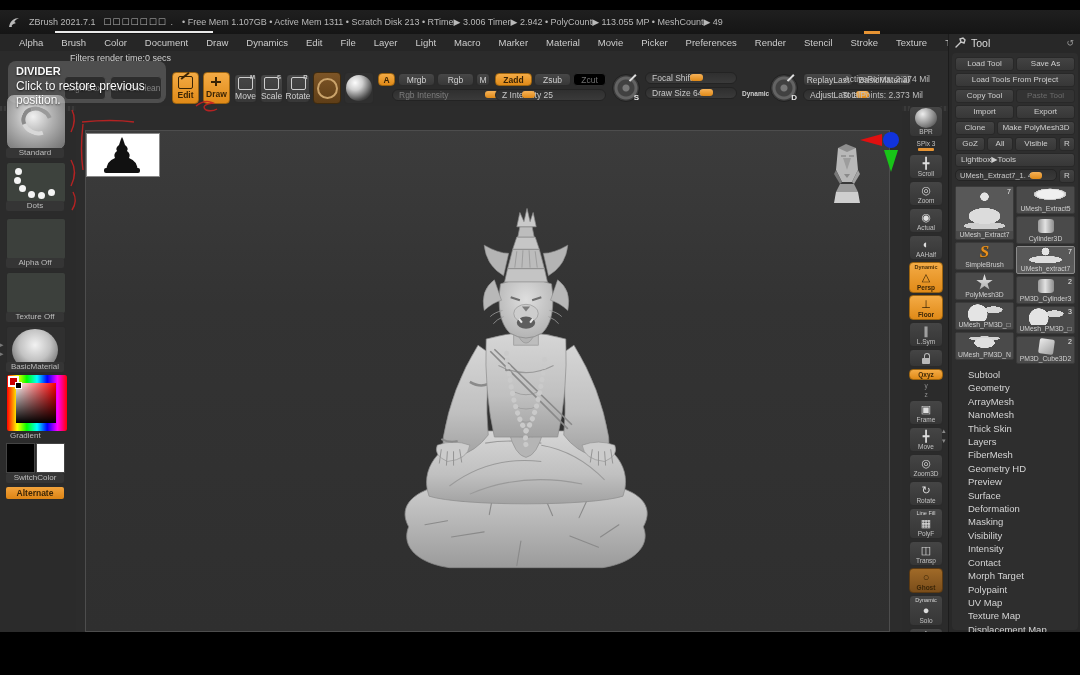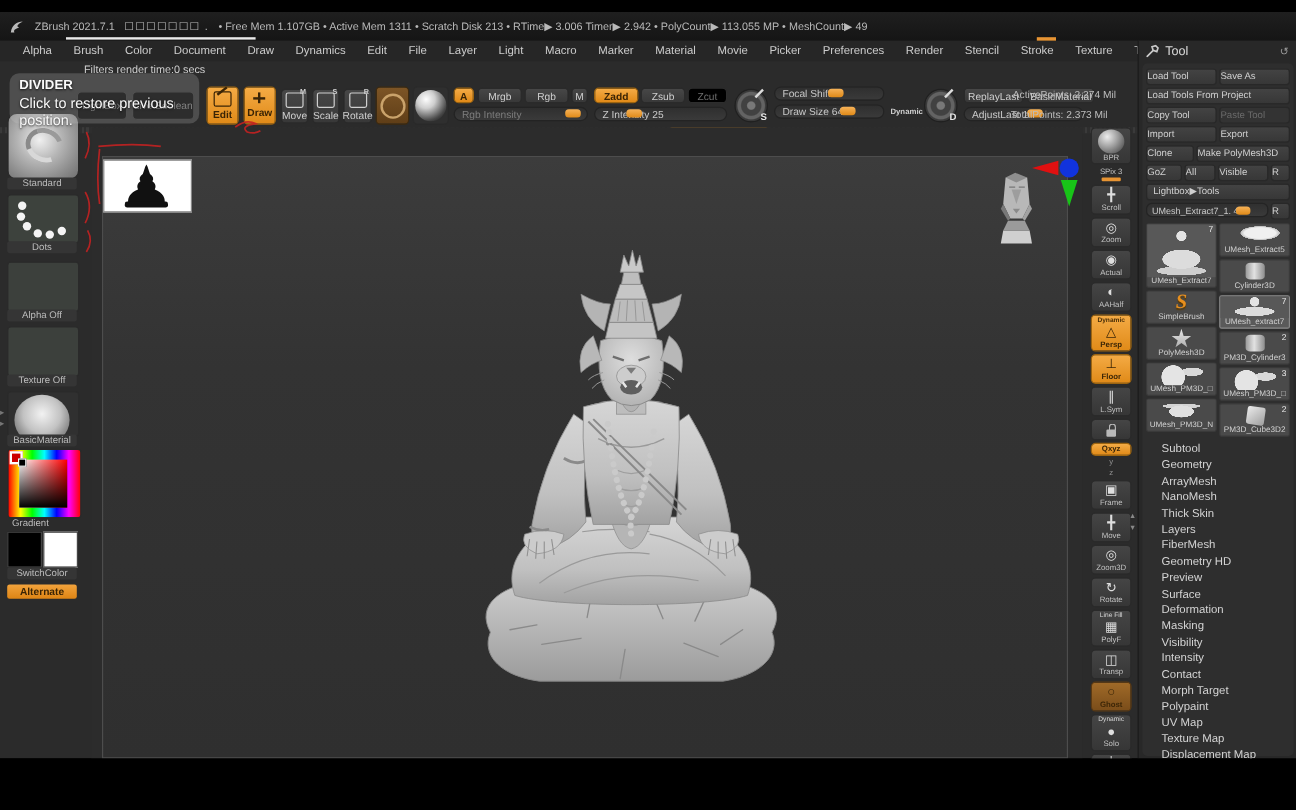--- a/index.html
+++ b/index.html
@@ -136,21 +136,21 @@
 
   
   .tool-panel{position:absolute;left:948px;top:24px;width:132px;height:598px;background:#282828;
               border-left:1px solid #1c1c1c;box-sizing:border-box;}
   .tp-header{height:17px;display:flex;align-items:center;color:#dcdcdc;font-size:10.5px;gap:5px;padding:0 6px;}
   .tp-restore{margin-left:auto;color:#9a9a9a;font-size:9px;}
   .tp-body{position:absolute;left:3px;top:19px;width:126px;bottom:2px;background:#2e2e2e;border-radius:4px;
            padding:4px 3px;box-sizing:border-box;}
   .tp-row{display:flex;gap:2px;margin-bottom:2px;}
   .tpb{flex:1;background:linear-gradient(#434343,#373737);border:1px solid #282828;border-radius:3px;
-       color:#cfcfcf;font-size:8px;line-height:11px;height:12px;overflow:hidden;white-space:nowrap;}
+       color:#cfcfcf;font-size:8px;text-align:center;line-height:11px;height:12px;overflow:hidden;white-space:nowrap;}
   .tpb.dimb{color:#6b6b6b;background:#333;}
   .tpb.sq{flex:0 0 14px;}
   .tp-slider{flex:1;position:relative;background:linear-gradient(#303030,#3a3a3a);border:1px solid #242424;
              border-radius:5px;color:#c9c9c9;font-size:7.5px;line-height:11px;height:12px;padding:0 4px;
              box-sizing:border-box;white-space:nowrap;overflow:visible;}
   .tp-slider .knob{position:absolute;right:14px;top:2px;width:12px;height:7px;
                    background:linear-gradient(#f6b258,#e08a18);border-radius:3px;}
   .thumb-grid{display:flex;gap:2px;margin-top:3px;}
   .tcol{flex:1;display:flex;flex-direction:column;gap:2px;}
   .thumb{position:relative;background:#4a4a4a;border:1px solid #3a3a3a;border-radius:2px;text-align:center;}
@@ -271,21 +271,21 @@
         <span class="brushcirc"></span>
       </div>
       <div class="btn" style="left:344px;top:12px;width:30px;height:32px;background:#2f2f2f;">
         <span class="matball"></span>
       </div>
 
       <div class="btn orange" style="left:378px;top:13px;width:17px;height:13px;">A</div>
       <div class="btn" style="left:398px;top:13px;width:37px;height:13px;">Mrgb</div>
       <div class="btn" style="left:437px;top:13px;width:37px;height:13px;">Rgb</div>
       <div class="btn" style="left:476px;top:13px;width:14px;height:13px;">M</div>
-      <div class="slider dims" style="left:378px;top:29px;width:112px;height:12px;">
+      <div class="slider dims" style="left:392px;top:29px;width:112px;height:12px;">
         <span>Rgb Intensity</span><span class="knob" style="left:92px;"></span>
       </div>
 
       <div class="btn orange" style="left:495px;top:13px;width:37px;height:13px;">Zadd</div>
       <div class="btn" style="left:534px;top:13px;width:37px;height:13px;">Zsub</div>
       <div class="btn dimb" style="left:573px;top:13px;width:33px;height:13px;">Zcut</div>
       <div class="slider" style="left:495px;top:29px;width:111px;height:12px;">
         <span>Z Intensity 25</span><span class="knob" style="left:26px;"></span>
       </div>
 

